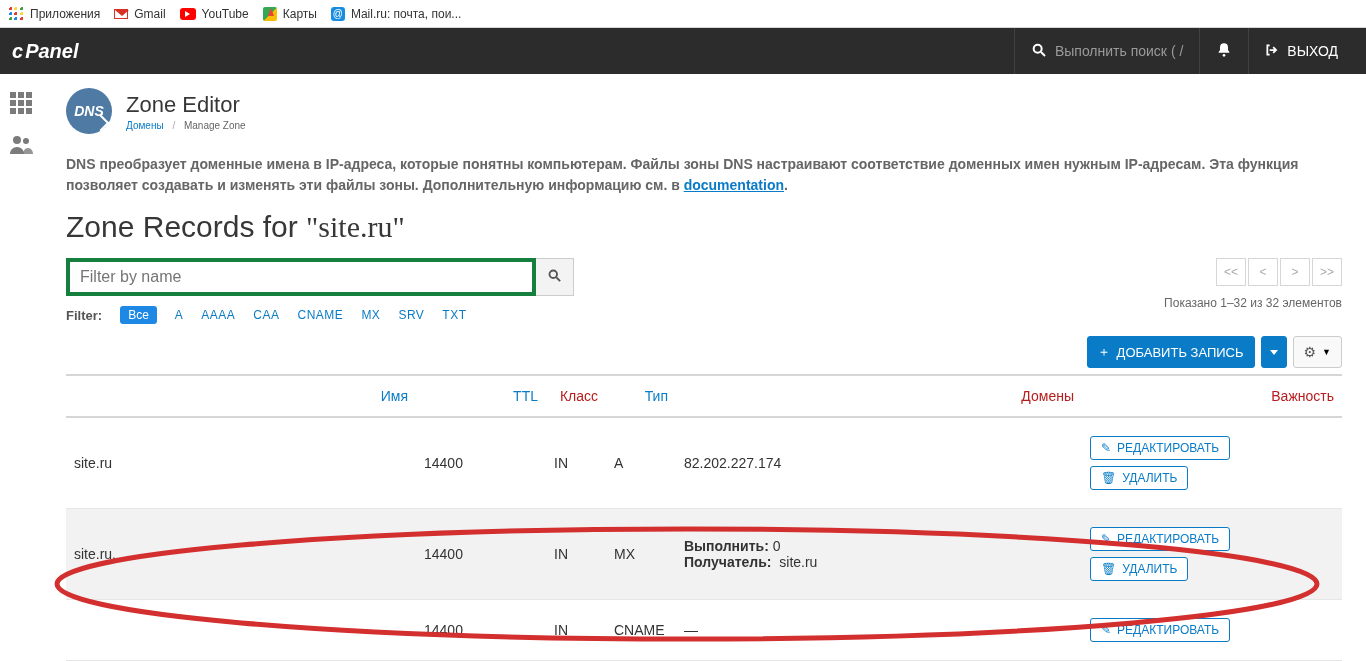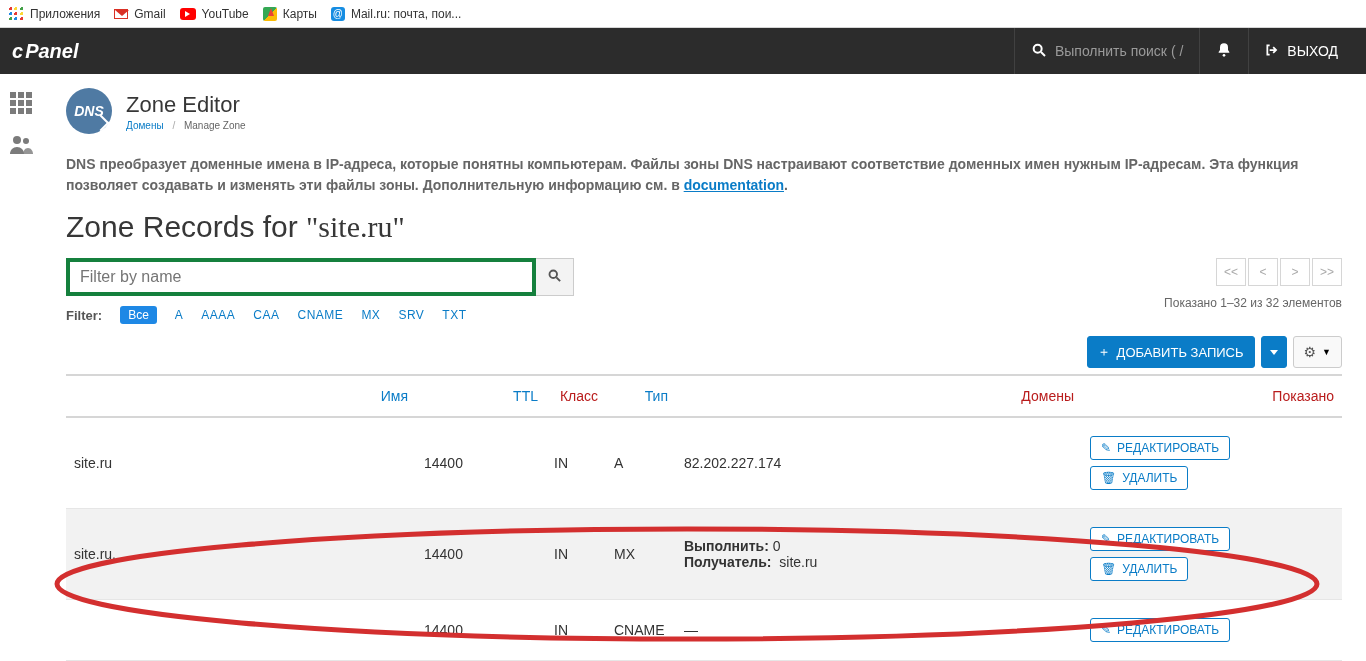--- a/index.html
+++ b/index.html
@@ -250,21 +250,21 @@
   </div>
 
   <table class="records">
     <thead>
       <tr>
         <th><a href="#">Имя</a></th>
         <th><a href="#">TTL</a></th>
         <th class="nolink">Класс</th>
         <th><a href="#">Тип</a></th>
         <th class="nolink">Домены</th>
-        <th class="nolink">Показано</th>
+        <th class="nolink">Важность</th>
       </tr>
     </thead>
     <tbody>
       <tr>
         <td style="width:350px">site.ru</td>
         <td style="width:130px">14400</td>
         <td style="width:60px">IN</td>
         <td style="width:70px">A</td>
         <td>82.202.227.174</td>
         <td style="width:260px">

